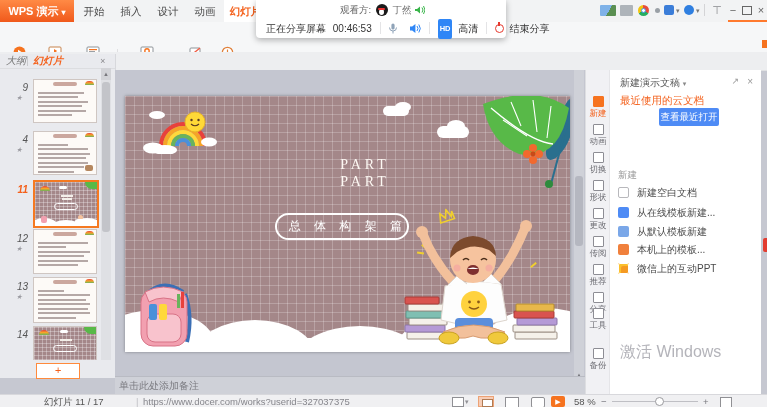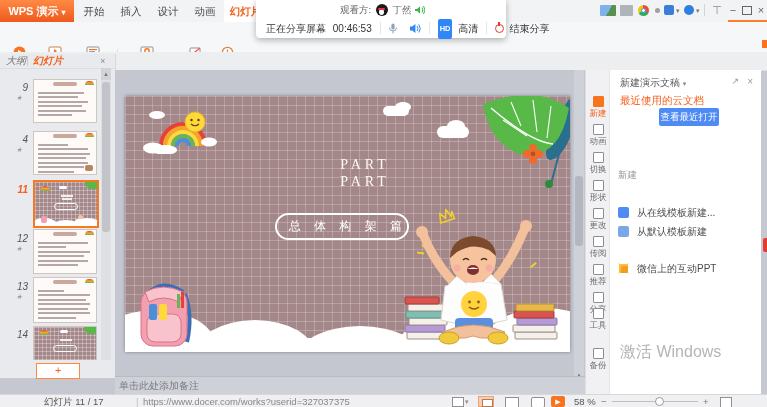--- a/index.html
+++ b/index.html
@@ -518,25 +518,31 @@
     </div>
     <div style="position:absolute;right:22px;top:6px;font-size:9px;color:#999;">↗</div>
     <div style="position:absolute;right:8px;top:6px;font-size:10px;color:#999;">×</div>
 
     <div style="position:absolute;left:10px;top:24px;font-size:10.5px;color:#f4611c;">最近使用的云文档</div>
 
     <div class="a bluebtn">查看最近打开</div>
 
     <div style="position:absolute;left:8px;top:99px;font-size:9.5px;color:#999;">新建</div>
 
+    <div class="ritem" style="top:116px;">
+      <span class="iic" style="background:#fff;border:1px solid #b8b8bc;box-sizing:border-box;"></span><span>新建空白文档</span>
+    </div>
     <div class="ritem" style="top:136px;">
       <span class="iic" style="background:#4e8bf5;"></span><span>从在线模板新建...</span>
     </div>
     <div class="ritem" style="top:155px;">
       <span class="iic" style="background:#7aa7e8;"></span><span>从默认模板新建</span>
+    </div>
+    <div class="ritem" style="top:173px;">
+      <span class="iic" style="background:#f0803c;"></span><span>本机上的模板...</span>
     </div>
     <div class="ritem" style="top:192px;">
       <span class="iic" style="background:#f59a23;box-shadow:inset 0 0 0 1px #fff, inset 3px 3px 0 0 #fbc02d;"></span><span>微信上的互动PPT</span>
     </div>
 
     <div class="a wm1" style="left:10px;top:272px;">激活 Windows</div>
   </div>
 
   <div class="a" style="left:762px;top:40px;width:5px;height:8px;background:#f6731f;"></div>
   <div class="a" style="left:763px;top:238px;width:4px;height:14px;background:#e23c30;border-radius:2px 0 0 2px;"></div>

